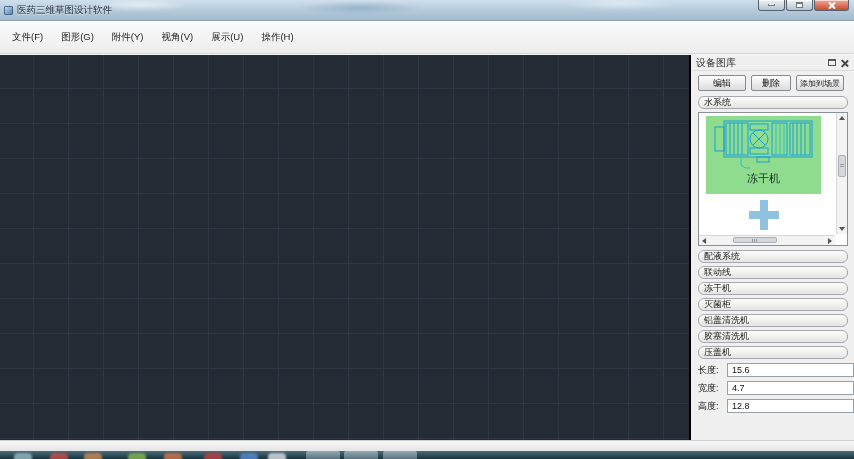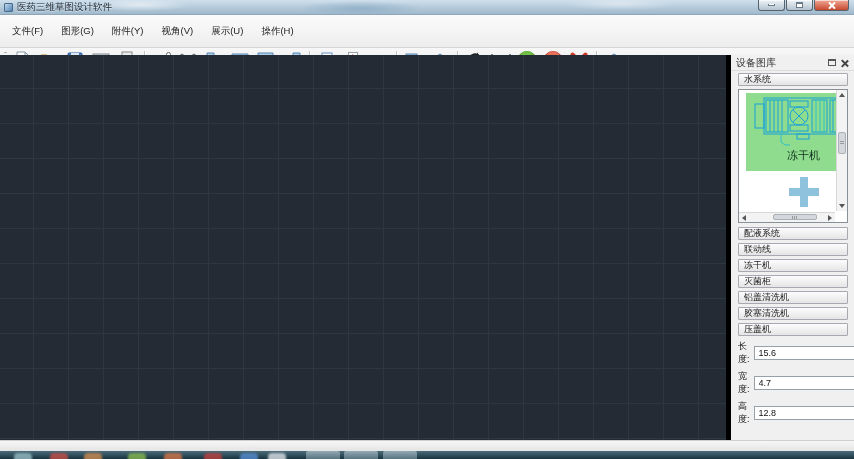--- a/index.html
+++ b/index.html
@@ -1,20 +1,20 @@
 <!DOCTYPE html>
 <html><head>
 <meta charset="utf-8">
 <style>
   * { margin:0; padding:0; box-sizing:border-box; }
   body { font-family:"Liberation Sans", sans-serif; background:#000; }
   .window { position:relative; width:854px; height:459px; overflow:hidden; background:#f0f0f0; }
 
   
-  .titlebar { height:15px; position:relative; display:flex; align-items:center; padding-left:4px;
+  .titlebar { height:21px; position:relative; display:flex; align-items:center; padding-left:4px;
     background:
       radial-gradient(70px 9px at 140px 5px, rgba(255,255,255,.55), transparent 70%),
       radial-gradient(90px 10px at 360px 8px, rgba(110,150,180,.45), transparent 70%),
       radial-gradient(80px 9px at 620px 4px, rgba(255,255,255,.4), transparent 70%),
       linear-gradient(180deg,#cfdfec,#9fb9cc);
     border-bottom:1px solid #8ea6b8;text-align:center; }
   .app-icon { width:9px; height:9px; margin-right:4px; border:1px solid #4a6a8a;
     background:linear-gradient(135deg,#bcd8ee,#5585b5); border-radius:1px; }
   .title-text { font-size:9.5px; color:#1a2530; text-shadow:0 1px 1px rgba(255,255,255,.7); }
   .win-controls { position:absolute; right:5px; top:0; display:flex; }
@@ -46,36 +46,36 @@
     border-top:4px solid #333; margin-left:2px; }
 
   
   .main { position:absolute; top:55px; left:0; right:0; bottom:19px; display:flex; }
   .canvas { flex:1; background-color:#252b35;
     background-image:linear-gradient(#2e3644 1px, transparent 1px),
                      linear-gradient(90deg,#2e3644 1px, transparent 1px);
     background-size:35px 35px; background-position:-2px -2px; }
 
   
-  .panel { width:128px; background:#f0f0f0; border-left:5px solid #000000; display:flex; flex-direction:column; }
+  .panel { width:165px; background:#f0f0f0; border-left:2px solid #000000; display:flex; flex-direction:column; }
   .panel-header { height:16px; display:flex; align-items:center; padding:0 5px; color:#333; font-size:10px;
     border-bottom:1px solid #dcdcdc; }
   .panel-title { flex:1; }
   .float-glyph { width:8px; height:7px; border:1px solid #555; border-top:2px solid #555; margin-right:5px; }
   .pclose { position:relative; width:8px; height:8px; }
   .pclose::before,.pclose::after { content:""; position:absolute; left:3px; top:0; width:1.5px; height:9px; background:#444; }
   .pclose::before { transform:rotate(45deg);} .pclose::after { transform:rotate(-45deg);}
 
   .panel-buttons { display:flex; gap:5px; padding:4px 5px 3px 7px; }
   .pbtn { height:16px; background:linear-gradient(#fefefe,#dcdcdc); border:1px solid #848a92; border-radius:2px;
     display:flex; align-items:center; justify-content:center; font-size:9px; color:#111; }
   .pbtn-edit { width:48px; } .pbtn-del { width:40px; } .pbtn-add { width:48px; font-size:8px; }
 
   .bar { height:13px; margin:2px 6px 1px 7px; background:linear-gradient(#fdfdfd,#e4e4e4);
-    border:1px solid #a8a8b0; border-radius:1px; display:flex; align-items:center; padding:0 5px;
+    border:1px solid #a8a8b0; border-radius:6px; display:flex; align-items:center; padding:0 5px;
     font-size:9px; color:#1a1a1a; }
 
   .library { margin:2px 6px 2px 7px; height:134px; background:#fff; border:1px solid #8a9098; position:relative; overflow:hidden; }
   .lib-sel { position:absolute; left:7px; top:3px; width:115px; height:78px; background:#8fdc8f;
     display:flex; flex-direction:column; align-items:center; justify-content:flex-start; }
   .lib-label { font-size:11px; color:#10301a; line-height:1; margin-top:1px; }
   .lib-add { position:absolute; left:7px; top:81px; width:115px; height:42px; background:#fff;
     display:flex; align-items:center; justify-content:center; }
   .plus { position:relative; width:30px; height:30px; }
   .plus::before { content:""; position:absolute; left:0; top:11px; width:30px; height:8px; background:#8fc2dc; }
@@ -306,20 +306,25 @@
   <div class="main">
     <div class="canvas"></div>
 
     <div class="panel">
       <div class="panel-header">
         <span class="panel-title">设备图库</span>
         <span class="float-glyph"></span>
         <span class="pclose"></span>
       </div>
 
+      <div class="panel-buttons">
+        <div class="pbtn pbtn-edit">编辑</div>
+        <div class="pbtn pbtn-del">删除</div>
+        <div class="pbtn pbtn-add">添加到场景</div>
+      </div>
 
       <div class="bar">水系统</div>
 
       <div class="library">
         <div class="lib-sel">
           <svg width="106" height="56" viewBox="0 0 106 56">
             <g stroke="#18a0d8" fill="none" stroke-width="1">
               <rect x="13" y="5" width="88" height="36"></rect>
               <rect x="4" y="11" width="9" height="24"></rect>
               <rect x="15" y="7" width="22" height="32"></rect>

